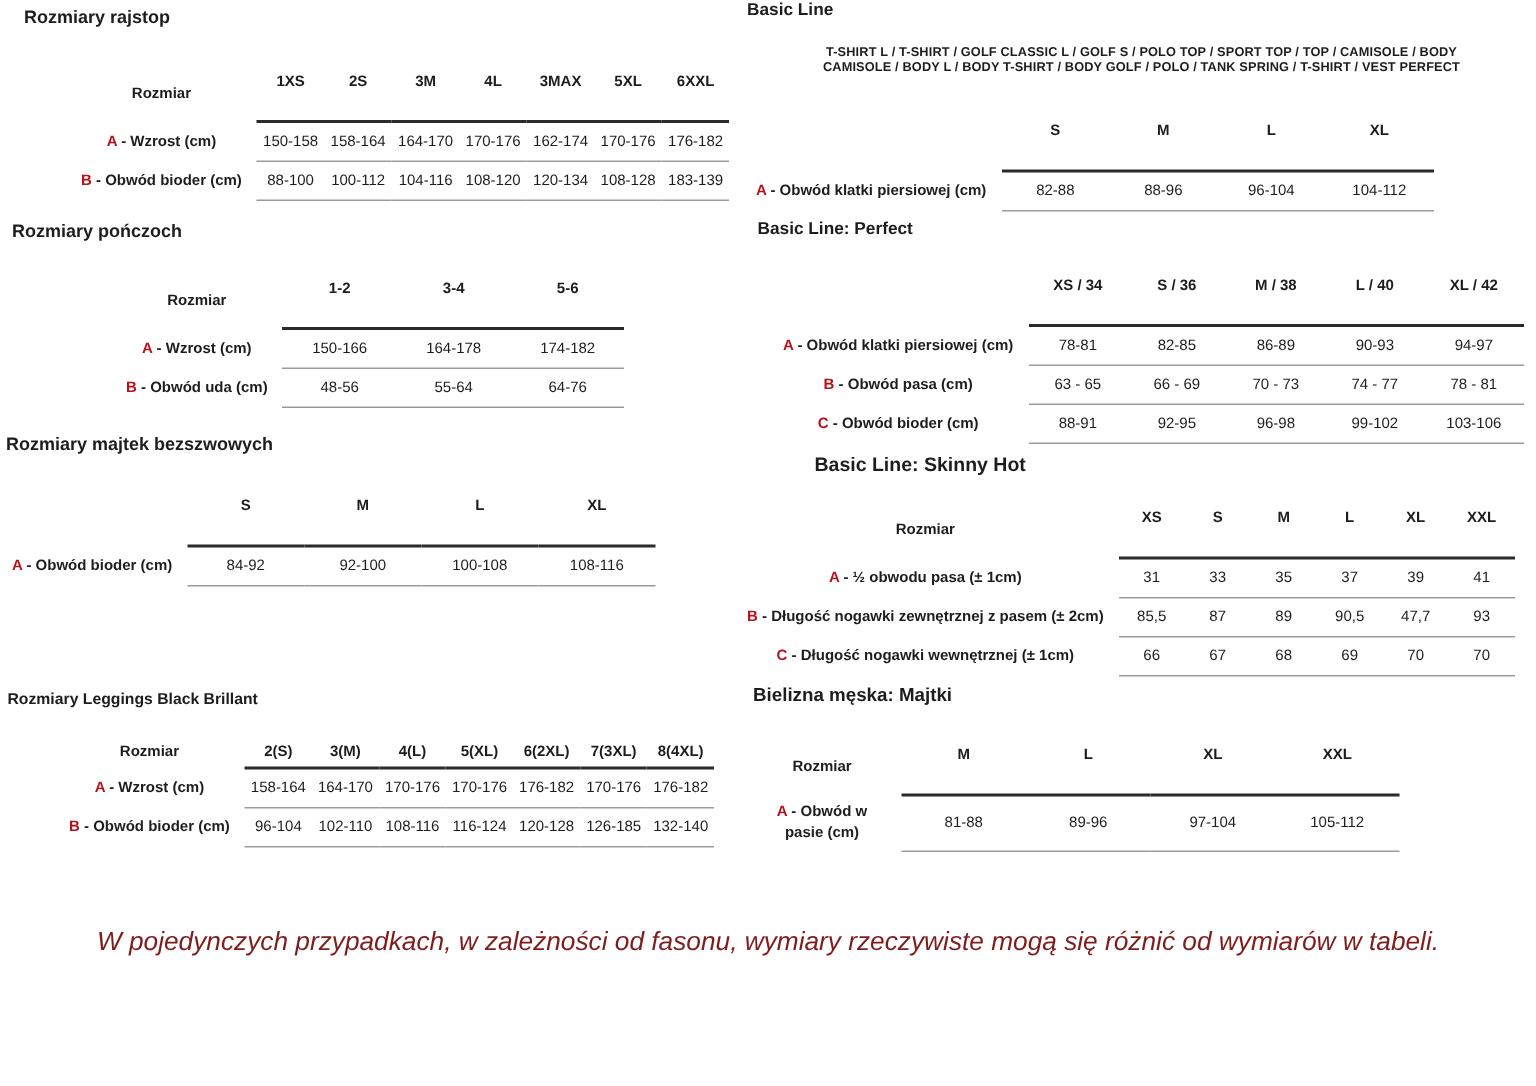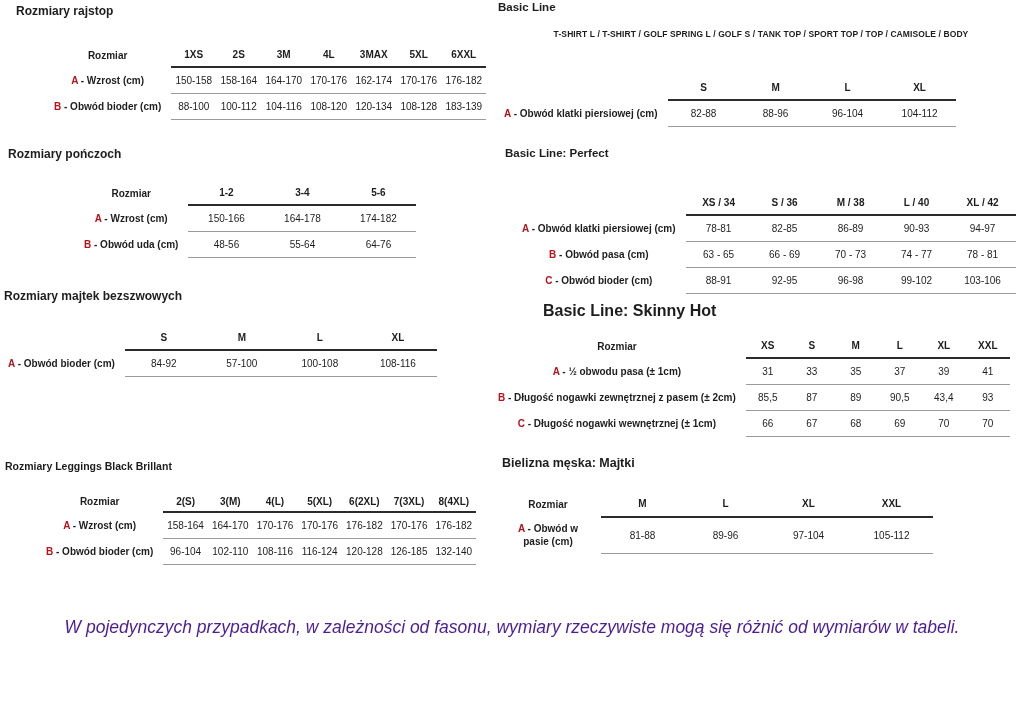--- a/index.html
+++ b/index.html
@@ -10,21 +10,21 @@
   }
   html,body{margin:0;padding:0;background:#ffffff;}
   body{width:1024px;height:724px;font-family:"Liberation Sans",sans-serif;color:var(--ink);}
   .page{position:relative;width:1024px;height:724px;background:#fff;overflow:hidden;}
 
   .sec-title{position:absolute;margin:0;font-size:12px;font-weight:bold;white-space:nowrap;}
   #t4-title{font-size:10.5px;}
 
   table.sz{position:absolute;border-collapse:collapse;font-size:10px;color:var(--ink);}
   .sz th,.sz td{padding:5px 4px;text-align:center;vertical-align:middle;}
-  .sz .colh{font-weight:bold;border-bottom:2px solid var(--rule-dark);padding-bottom:6px;white-space:nowrap;}
+  .sz .colh{font-weight:bold;border-bottom:2px solid var(--rule-dark);padding-bottom:20px;white-space:nowrap;}
   .sz .lbl{font-weight:bold;text-align:center;white-space:nowrap;padding-right:10px;border:none;}
   .sz th.hlbl{border:none;}
   .sz td.val{font-weight:normal;border-bottom:1px solid var(--rule-light);padding-top:7px;padding-bottom:7px;white-space:nowrap;}
   .red{color:var(--red);font-weight:bold;}
 
   .t-rajstop  .colh,.t-rajstop  .val{min-width:37px;}
   .t-ponczoch .colh,.t-ponczoch .val{min-width:68px;}
   .t-majtek   .colh,.t-majtek   .val{min-width:70px;}
   .t-leggings{font-size:8px;}
   .t-leggings .colh,.t-leggings .val{min-width:36px;}
@@ -45,28 +45,28 @@
   #t3{left:4px;top:327px;}
   #t4-title{left:5px;top:460px;}
   #t4{left:42px;top:491px;}
   #t1-title{left:16px;top:4px;}
 
   #r1-title{left:498px;top:1px;font-size:11.5px;}
   .basic-list{position:absolute;left:500px;top:30px;width:522px;text-align:center;
               font-weight:bold;font-size:8.5px;line-height:9.5px;letter-spacing:.1px;}
   #r1{left:500px;top:77px;}
   #r2-title{left:505px;top:147px;font-size:11.5px;}
-  #r2{left:518px;top:192px;}
-  #r3-title{left:498px;top:302px;font-size:16px;padding-left:45px;}
+  #r2{left:518px;top:180px;}
+  #r3-title{left:498px;top:302px;font-size:13px;padding-left:45px;}
   #r3{left:494px;top:335px;}
   #r4-title{left:502px;top:456px;font-size:12.5px;}
   #r4{left:505px;top:493px;}
 
   .footnote{position:absolute;left:0;top:617px;width:1024px;text-align:center;
-            font-style:italic;font-size:17.5px;color:#4c1d95;}
+            font-style:italic;font-size:17.5px;color:#7f1d1d;}
 </style>
 </head>
 <body>
 
 <div class="page">
 
   <h3 id="t1-title" class="sec-title">Rozmiary rajstop</h3>
   <table id="t1" class="sz t-rajstop">
       <thead>
         <tr>
@@ -138,21 +138,21 @@
           <th class="colh">S</th>
           <th class="colh">M</th>
           <th class="colh">L</th>
           <th class="colh">XL</th>
         </tr>
       </thead>
       <tbody>
         <tr>
           <th class="lbl"><span class="red">A</span> - Obwód bioder (cm)</th>
           <td class="val">84-92</td>
-          <td class="val">57-100</td>
+          <td class="val">92-100</td>
           <td class="val">100-108</td>
           <td class="val">108-116</td>
         </tr>
       </tbody>
     </table>
 
   <h3 id="t4-title" class="sec-title">Rozmiary Leggings Black Brillant</h3>
   <table id="t4" class="sz t-leggings">
       <thead>
         <tr>
@@ -185,21 +185,22 @@
           <td class="val">116-124</td>
           <td class="val">120-128</td>
           <td class="val">126-185</td>
           <td class="val">132-140</td>
         </tr>
       </tbody>
     </table>
 
   <h3 id="r1-title" class="sec-title">Basic Line</h3>
   <div id="r1-list" class="basic-list">
-    <div>T-SHIRT L / T-SHIRT / GOLF SPRING L / GOLF S / TANK TOP / SPORT TOP / TOP / CAMISOLE / BODY</div>
+    <div>T-SHIRT L / T-SHIRT / GOLF CLASSIC L / GOLF S / POLO TOP / SPORT TOP / TOP / CAMISOLE / BODY</div>
+    <div>CAMISOLE / BODY L / BODY T-SHIRT / BODY GOLF / POLO / TANK SPRING / T-SHIRT / VEST PERFECT</div>
   </div>
   <table id="r1" class="sz t-basic">
       <thead>
         <tr>
           <th class="lbl hlbl"></th>
           <th class="colh">S</th>
           <th class="colh">M</th>
           <th class="colh">L</th>
           <th class="colh">XL</th>
         </tr>
@@ -277,21 +278,21 @@
           <td class="val">37</td>
           <td class="val">39</td>
           <td class="val">41</td>
         </tr>
         <tr>
           <th class="lbl"><span class="red">B</span> - Długość nogawki zewnętrznej z pasem (± 2cm)</th>
           <td class="val">85,5</td>
           <td class="val">87</td>
           <td class="val">89</td>
           <td class="val">90,5</td>
-          <td class="val">43,4</td>
+          <td class="val">47,7</td>
           <td class="val">93</td>
         </tr>
         <tr>
           <th class="lbl"><span class="red">C</span> - Długość nogawki wewnętrznej (± 1cm)</th>
           <td class="val">66</td>
           <td class="val">67</td>
           <td class="val">68</td>
           <td class="val">69</td>
           <td class="val">70</td>
           <td class="val">70</td>

